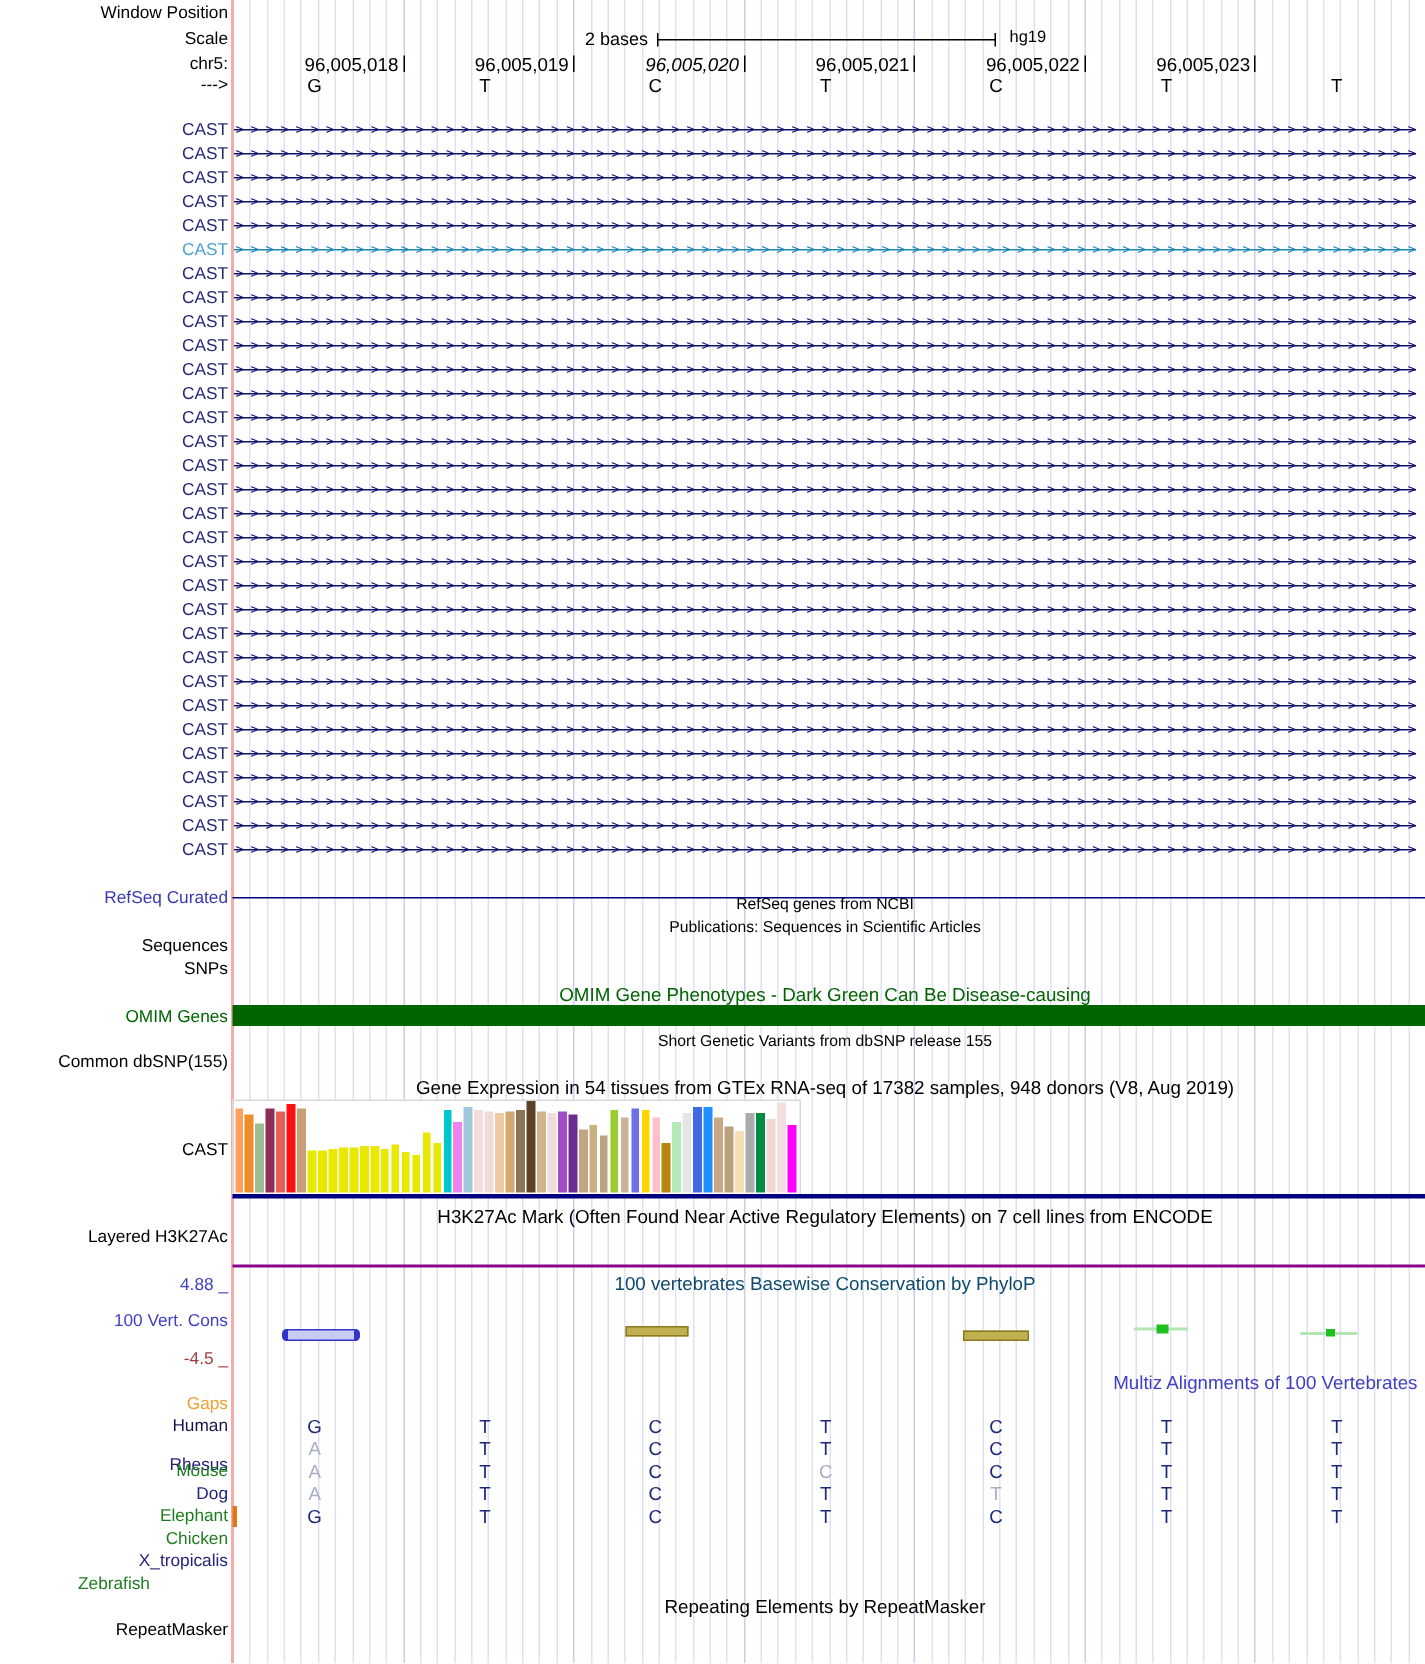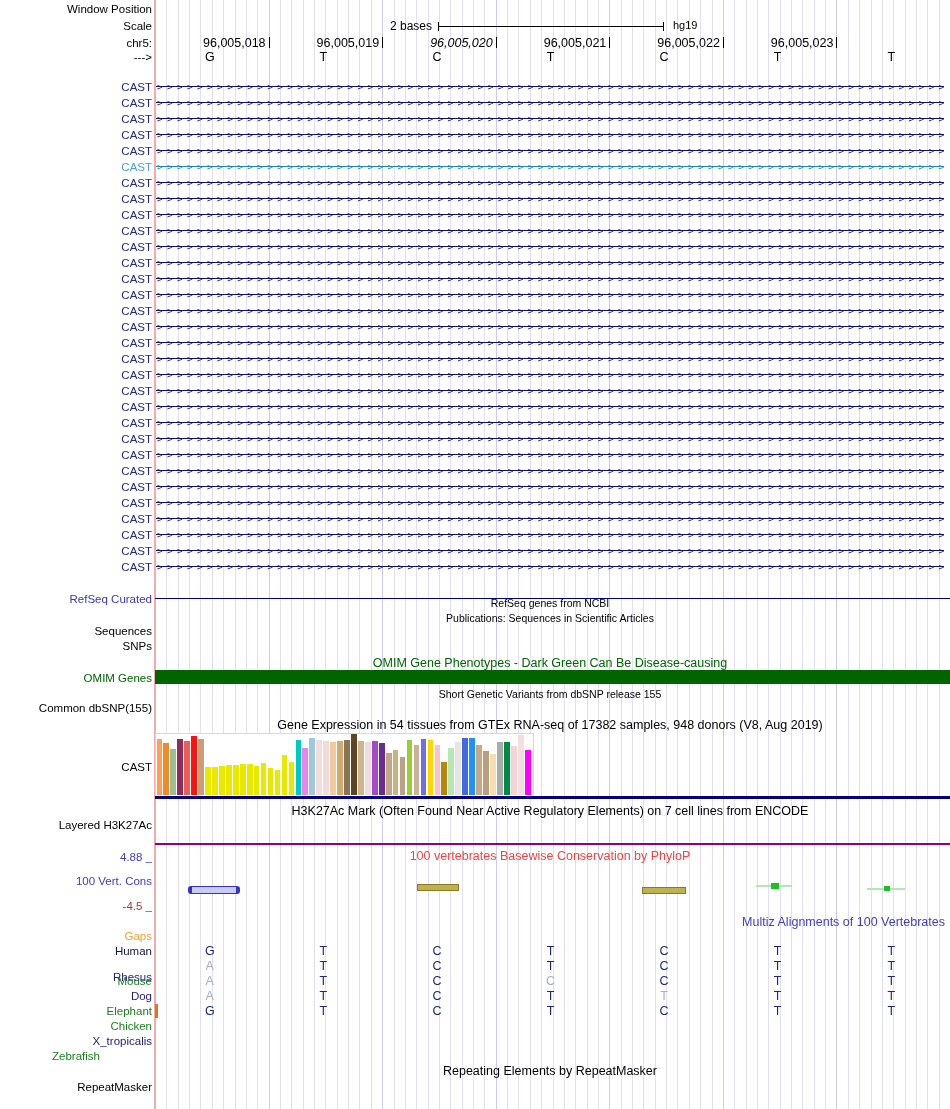--- a/index.html
+++ b/index.html
@@ -58,21 +58,21 @@
   <div class="ctitle small" style="top:687px">Short Genetic Variants from dbSNP release 155</div>
   <div class="llabel" style="top:701px">Common dbSNP(155)</div>
 
   <div class="ctitle" style="top:718px">Gene Expression in 54 tissues from GTEx RNA-seq of 17382 samples, 948 donors (V8, Aug 2019)</div>
   <div class="llabel" style="top:760px">CAST</div>
 
   <div class="ctitle" style="top:804px">H3K27Ac Mark (Often Found Near Active Regulatory Elements) on 7 cell lines from ENCODE</div>
   <div class="llabel" style="top:818px">Layered H3K27Ac</div>
 
   <div class="llabel" style="top: 850px; color: rgb(64, 64, 192);">4.88 _</div>
-  <div class="ctitle" style="top: 849px; color: #ef4444;">100 vertebrates Basewise Conservation by PhyloP</div>
+  <div class="ctitle" style="top: 849px; color: #0c4a6e;">100 vertebrates Basewise Conservation by PhyloP</div>
   <div class="llabel" style="top: 874px; color: rgb(64, 64, 192);">100 Vert. Cons</div>
   <div class="llabel" style="top: 899px; color: rgb(160, 58, 58);">-4.5 _</div>
 
   <div class="ctitle" style="top: 915px; color: rgb(64, 64, 192); text-align: right;">Multiz Alignments of 100 Vertebrates</div>
 
   <div class="ctitle" style="top:1064px">Repeating Elements by RepeatMasker</div>
   <div class="llabel" style="top:1080px">RepeatMasker</div>
 
 <div class="gl" style="left: 166.357px;"></div>
     <div class="gl" style="left: 177.714px;"></div>

